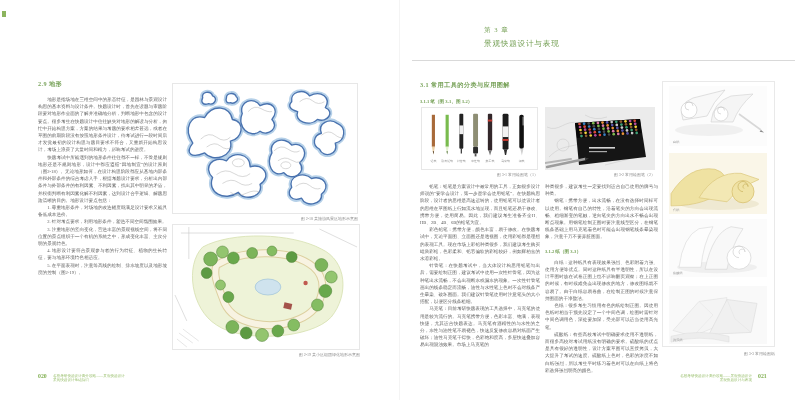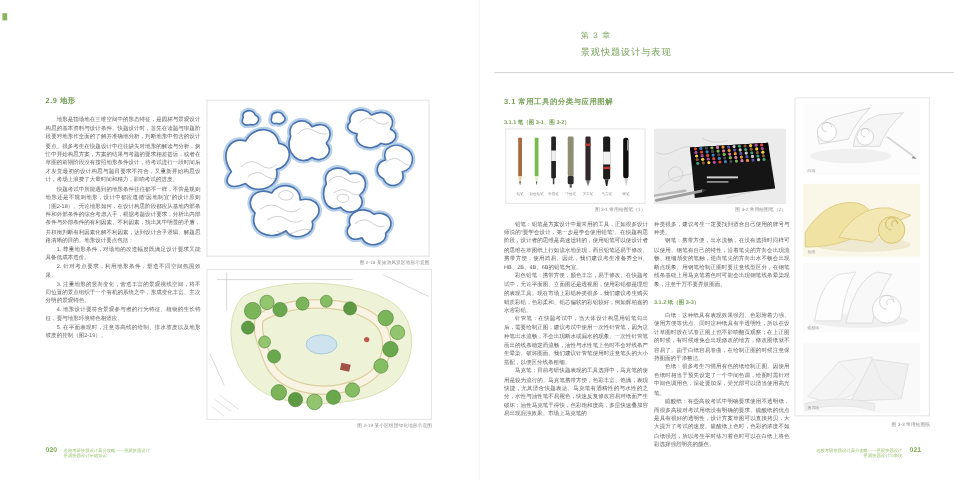--- a/index.html
+++ b/index.html
@@ -1,18 +1,18 @@
 <!DOCTYPE html>
 <html><head>
 <meta charset="utf-8">
 <style>
   html,body{margin:0;padding:0;background:#ffffff;}
   #canvas{position:relative;width:800px;height:400px;background:#ffffff;overflow:hidden;
           font-family:"Liberation Sans", sans-serif;color:#5b5b5b;}
-  .abs{position:absolute;}
+  .abs{position:absolute;font-family:Liberation Serif, serif;}
   .green{color:#76a157;}
   .sec-h{font-size:6.2px;font-weight:bold;letter-spacing:0.4px;}
   .sub-h{font-size:4.6px;font-weight:bold;}
   .body-text{font-size:4.6px;line-height:7.2px;text-align:justify;color:#5e5e5e;}
   .body-text p{margin:0;text-indent:2em;}
   .body-text p.no-indent{text-indent:0;}
   .fig-frame{background:#fff;border:1px solid #e7e7e7;box-sizing:border-box;}
   .fig-caption{font-size:4px;color:#8f8f8f;text-align:right;}
   .chapter-num{font-size:6.6px;letter-spacing:1px;}
   .chapter-title{font-size:7.6px;letter-spacing:0.8px;}

